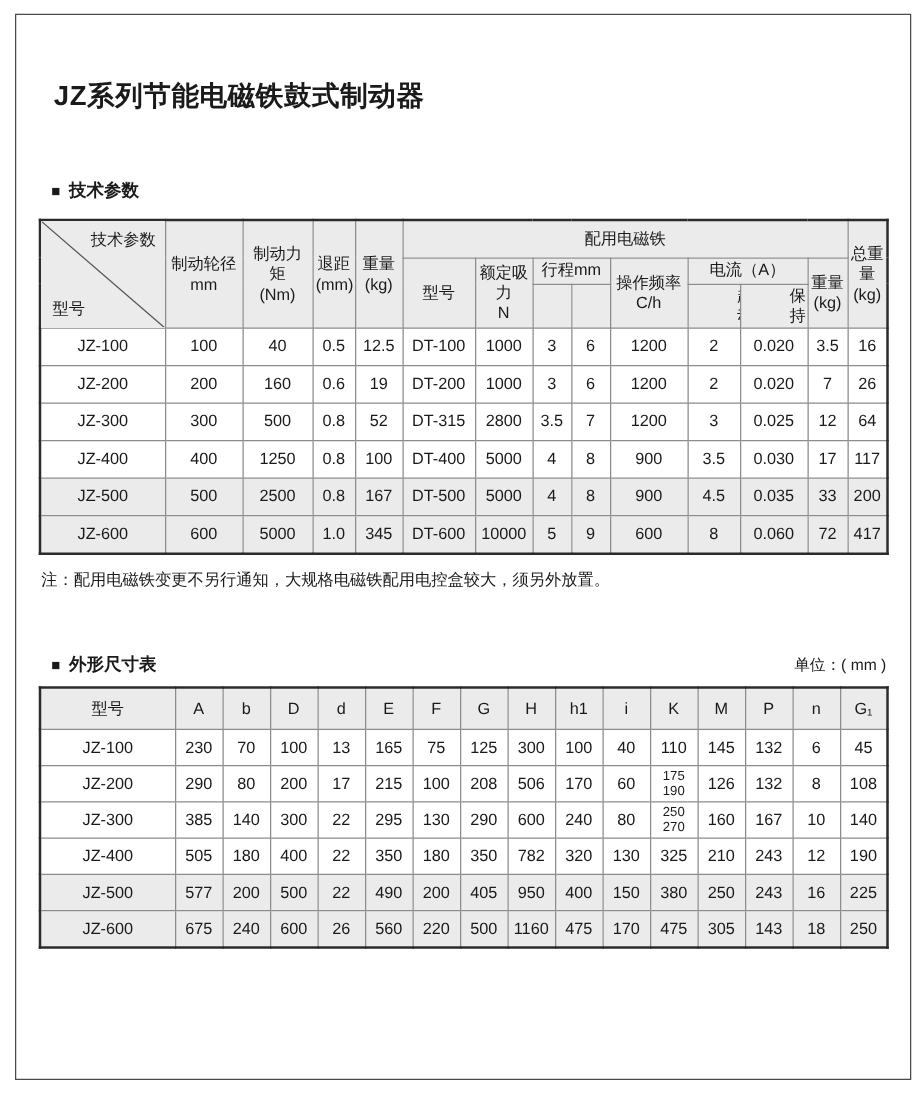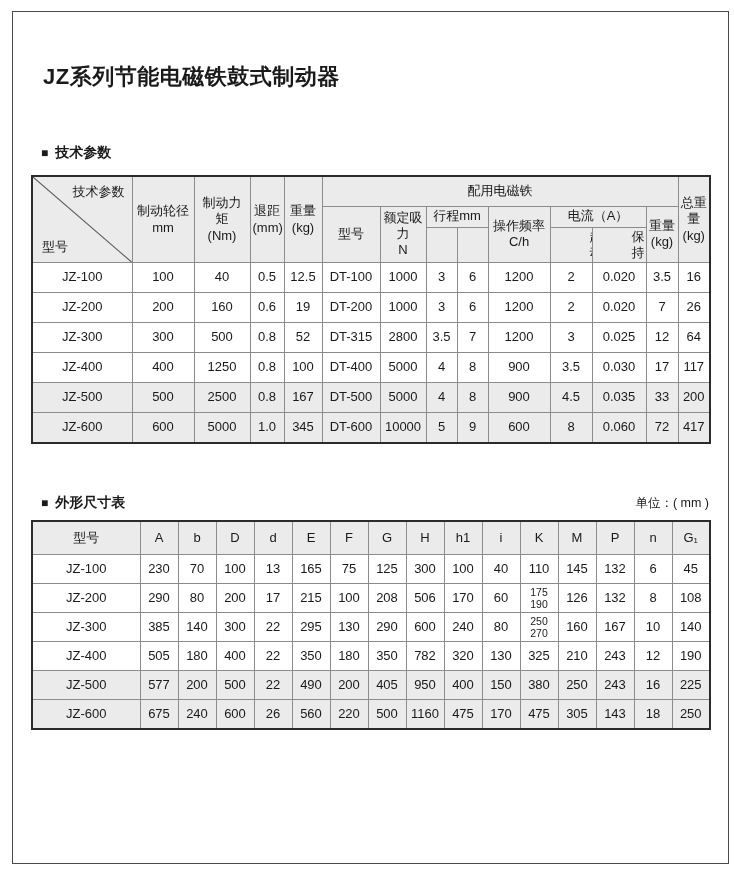--- a/index.html
+++ b/index.html
@@ -228,20 +228,21 @@
           <td>9</td>
           <td>600</td>
           <td>8</td>
           <td>0.060</td>
           <td>72</td>
           <td>417</td>
         </tr>
       </tbody>
   </table>
 
+  <p class="note">注：配用电磁铁变更不另行通知，大规格电磁铁配用电控盒较大，须另外放置。</p>
 
   <div class="dims-row">
     <div class="section-head">
       <span class="marker">■</span>
       <span>外形尺寸表</span>
     </div>
     <span class="unit">单位：( mm )</span>
   </div>
 
   <table class="dims">

